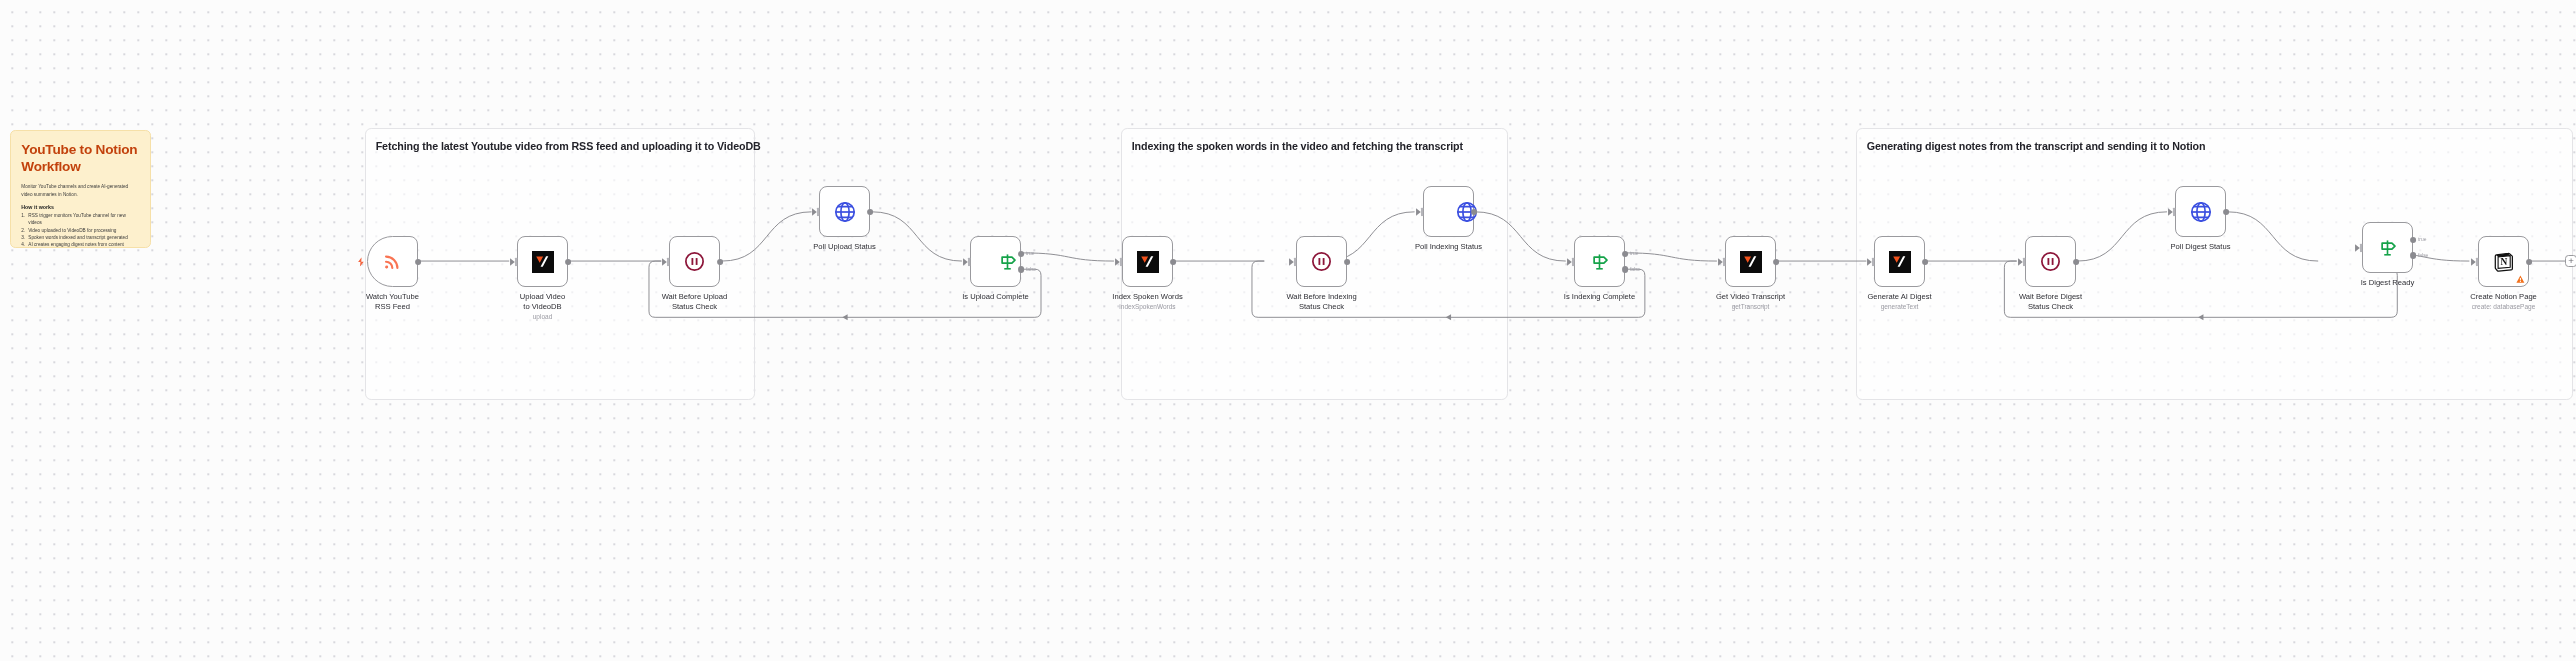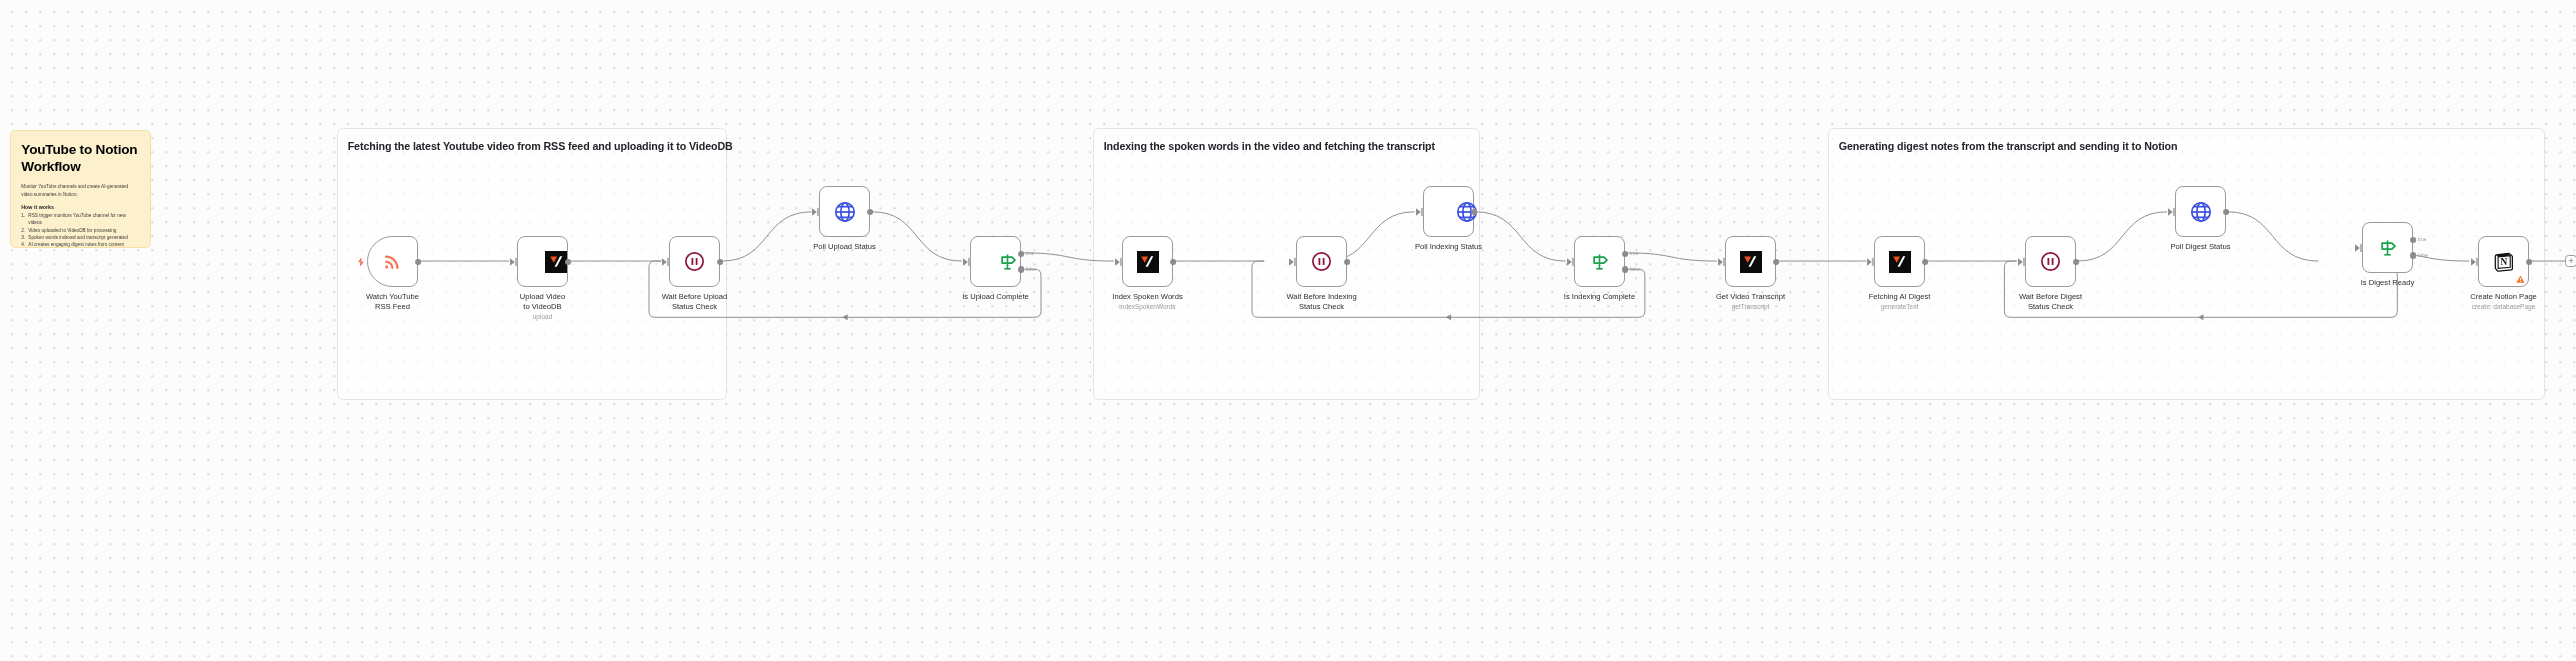--- a/index.html
+++ b/index.html
@@ -29,21 +29,21 @@
     background: #fdf0cd;
     border: 0.9px solid #f6e0a8;
     border-radius: 5.3px;
     padding: 9.7px 10.6px 8.8px 10.6px;
     overflow: hidden;
   }
   .sticky-title {
     font-size: 13.6px;
     font-weight: 700;
     line-height: 1.28;
-    color: #000000;
+    color: #c2410c;
     letter-spacing: -0.2px;
     margin-bottom: 8px;
   }
   .sticky-sub {
     font-size: 4.7px;
     line-height: 1.5;
     color: #3a3a3a;
     margin-bottom: 6.2px;
   }
   .sticky-h {
@@ -73,20 +73,21 @@
   }
 
   
   .panel {
     position: absolute;
     top: 128px;
     height: 84px;
     background: rgba(255,255,255,0.62);
     border: 0.9px solid #e4e4e7;
     border-radius: 6.2px;
+    margin-left: 28px;
   }
   .panel-title {
     position: absolute;
     top: 10.6px;
     left: 9.7px;
     font-size: 10.7px;
     font-weight: 700;
     color: #23232a;
     letter-spacing: -0.1px;
     white-space: nowrap;
@@ -301,21 +302,21 @@
         <svg class="ico ico-rss" viewBox="0 0 24 24" fill="none" stroke="#f97453" stroke-width="2.4" stroke-linecap="round">
                <path d="M5 18.5 A0 0 0 0 1 5 18.5"></path>
                <circle cx="5.4" cy="18.3" r="1.7" fill="#f97453" stroke="none"></circle>
                <path d="M4.6 12.3a7.2 7.2 0 0 1 7.2 7.2"></path>
                <path d="M4.6 6.4a13 13 0 0 1 13 13"></path>
              </svg>
       </span>
       <span class="dot"></span>
       <div class="node-label"><span>Watch YouTube<br>RSS Feed</span></div>
     </div>
-    <div class="node" style="left: 517px; top: 236px; justify-content: flex-end;">
+    <div class="node" style="left: 517px; top: 236px;">
       <svg class="in-arrow" viewBox="0 0 9 11">
             <polygon points="0,1.3 5.4,5.5 0,9.7" fill="#8b8b90"></polygon>
             <rect x="5.6" y="0.6" width="2.6" height="9.8" rx="0.6" fill="#b5b5ba"></rect>
           </svg>
       <span>
         <span class="ico-vdb">
                 <svg viewBox="0 0 24 24" width="16.7" height="16.7">
                   <polygon points="3.2,5.2 13.2,5.2 8.2,14.2" fill="#f2511b"></polygon>
                   <polygon points="17.4,4.6 20.6,4.6 12.6,19.6 9.4,19.6" fill="#ffffff"></polygon>
                 </svg>
@@ -461,21 +462,21 @@
           </svg>
       <span>
         <span class="ico-vdb">
                 <svg viewBox="0 0 24 24" width="16.7" height="16.7">
                   <polygon points="3.2,5.2 13.2,5.2 8.2,14.2" fill="#f2511b"></polygon>
                   <polygon points="17.4,4.6 20.6,4.6 12.6,19.6 9.4,19.6" fill="#ffffff"></polygon>
                 </svg>
               </span>
       </span>
       <span class="dot"></span>
-      <div class="node-label"><span>Fetching AI Digest</span><span class="node-sub">generateText</span></div>
+      <div class="node-label"><span>Generate AI Digest</span><span class="node-sub">generateText</span></div>
     </div>
     <div class="node" style="left: 2025px; top: 236px;">
       <svg class="in-arrow" viewBox="0 0 9 11">
             <polygon points="0,1.3 5.4,5.5 0,9.7" fill="#8b8b90"></polygon>
             <rect x="5.6" y="0.6" width="2.6" height="9.8" rx="0.6" fill="#b5b5ba"></rect>
           </svg>
       <span>
         <svg class="ico ico-pause" viewBox="0 0 24 24" fill="none" stroke="#8c1539" stroke-width="1.8">
                <circle cx="12" cy="12" r="9"></circle>
                <line x1="9.8" y1="8.4" x2="9.8" y2="15.6" stroke-width="1.9"></line>

